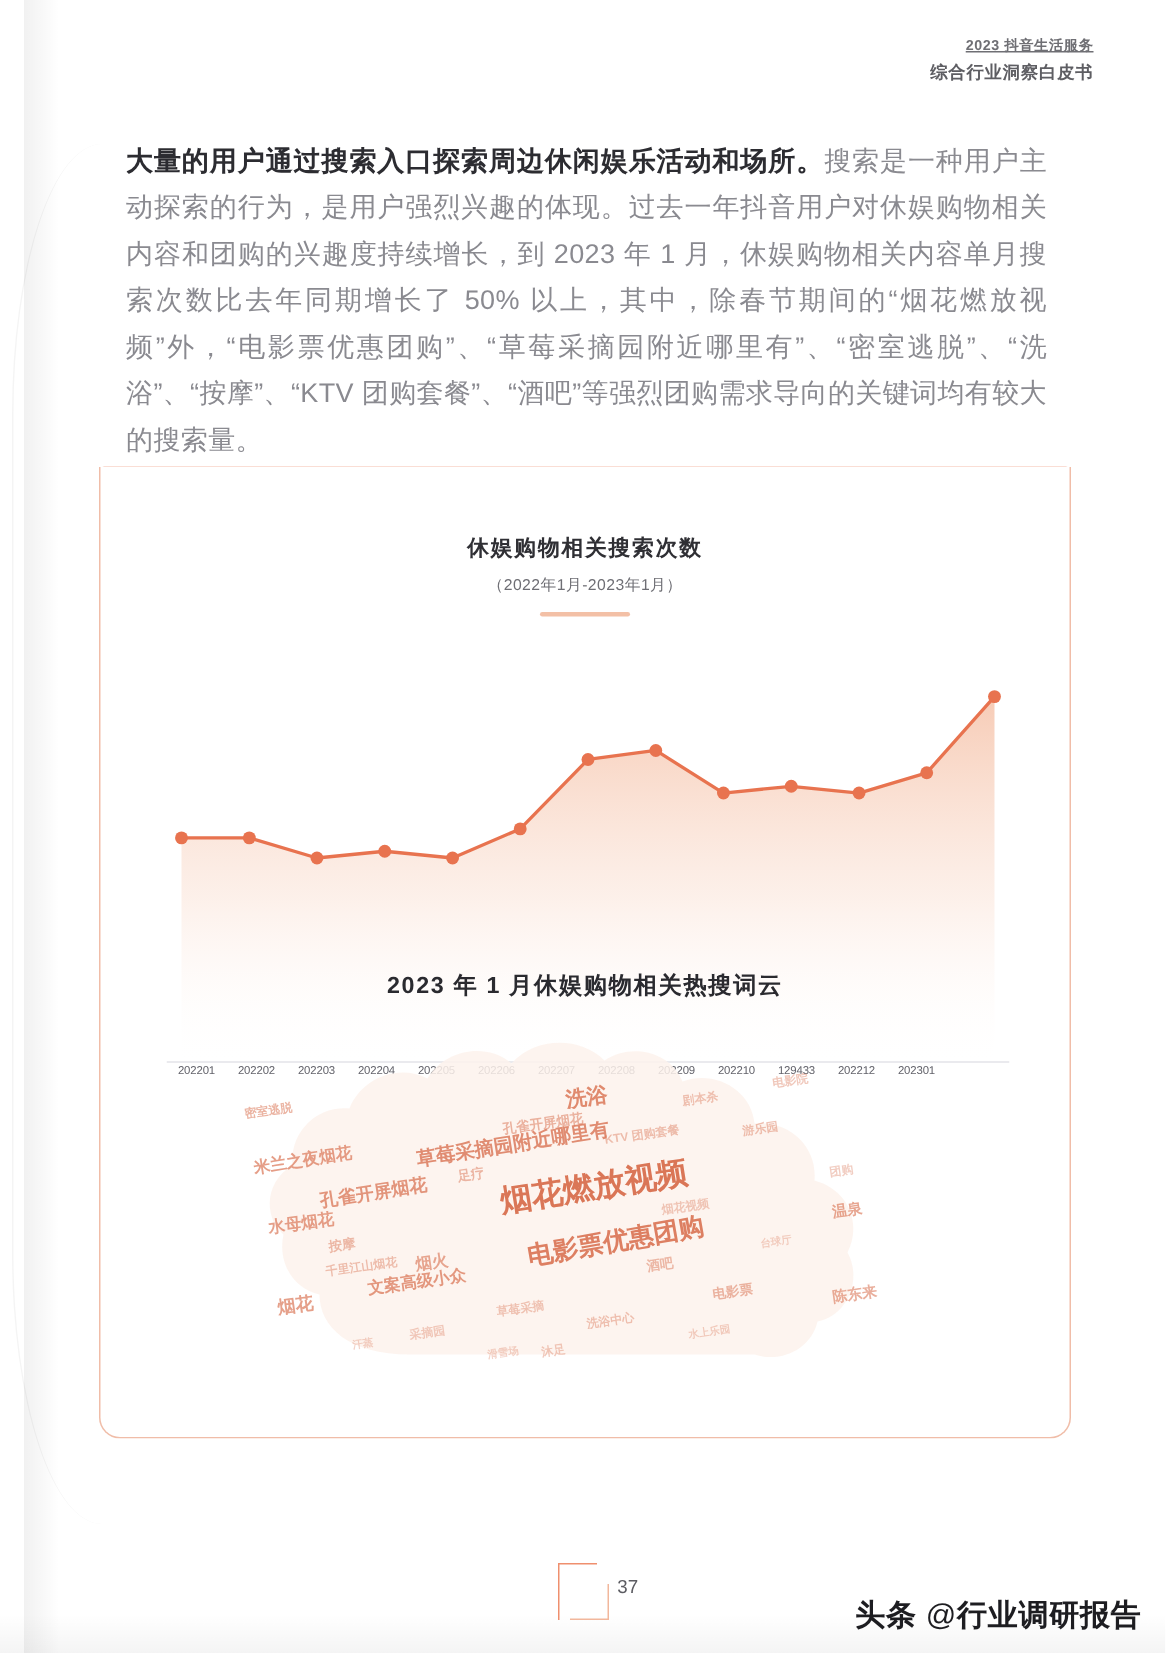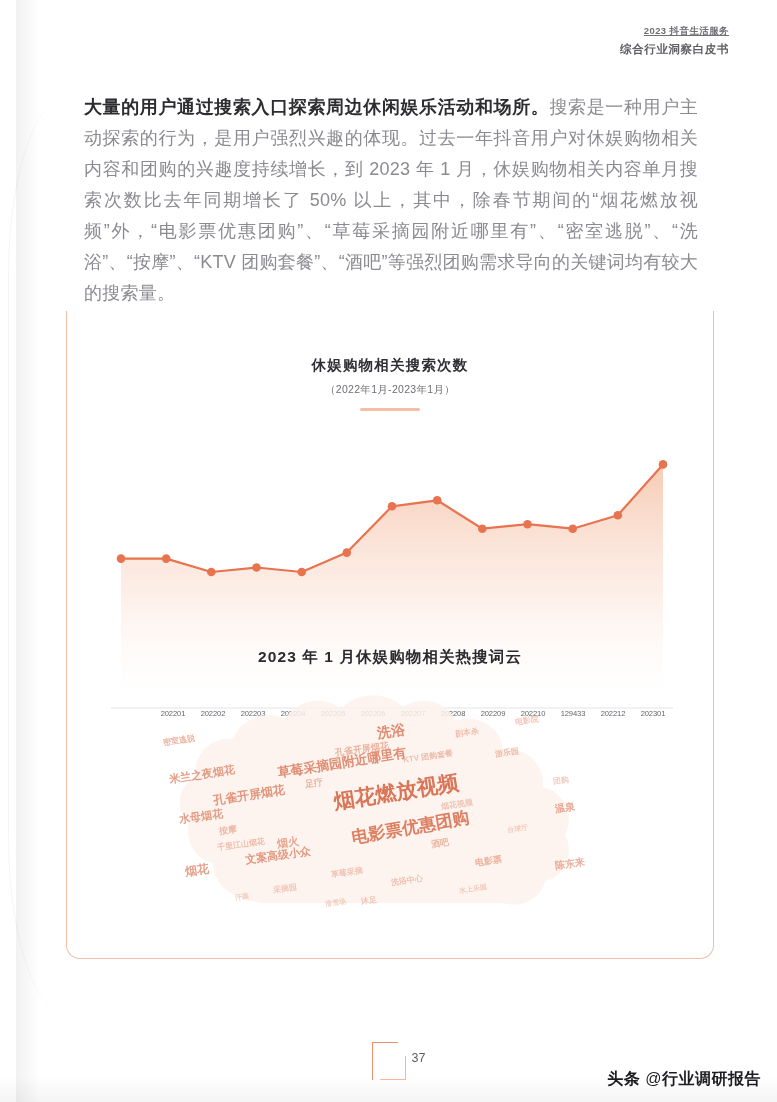--- a/index.html
+++ b/index.html
@@ -135,21 +135,21 @@
     left: 44px; top: 110px;
     width: 562px; height: 295px;
   }
   .chart-svg { display: block; width: 562px; height: 295px; }
 
   .xaxis {
     position: absolute;
     left: 44px; top: 398px;
     width: 562px;
     display: flex;
-    justify-content: flex-end;
+    justify-content: flex-start;
   }
   .xaxis span {
     font-size: 7.6px;
     color: #63636b;
     letter-spacing: -0.1px;
     width: 40px;
     text-align: center;
   }
 
   
@@ -220,21 +220,21 @@
     width: 34px;
     text-align: center;
     font-size: 12.5px;
     color: #5c5c62;
     padding-left: 40px;
   }
 
   .watermark {
     position: absolute;
     right: 16px; bottom: 12px;
-    font-size: 16px;
+    font-size: 20px;
     font-weight: bold;
     color: #1d1d21;
     letter-spacing: 0.5px;
     white-space: nowrap;
   }
   .watermark .at { font-weight: normal; }
 </style>
 </head>
 <body>
 

